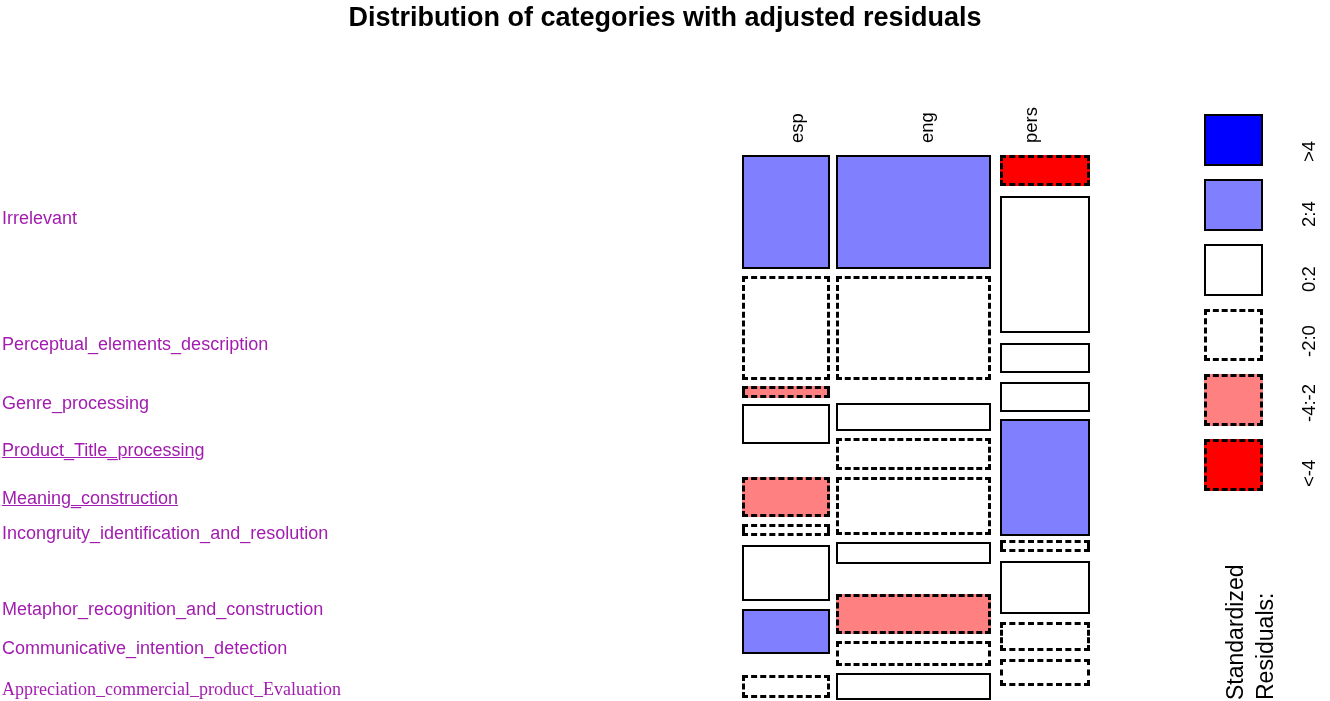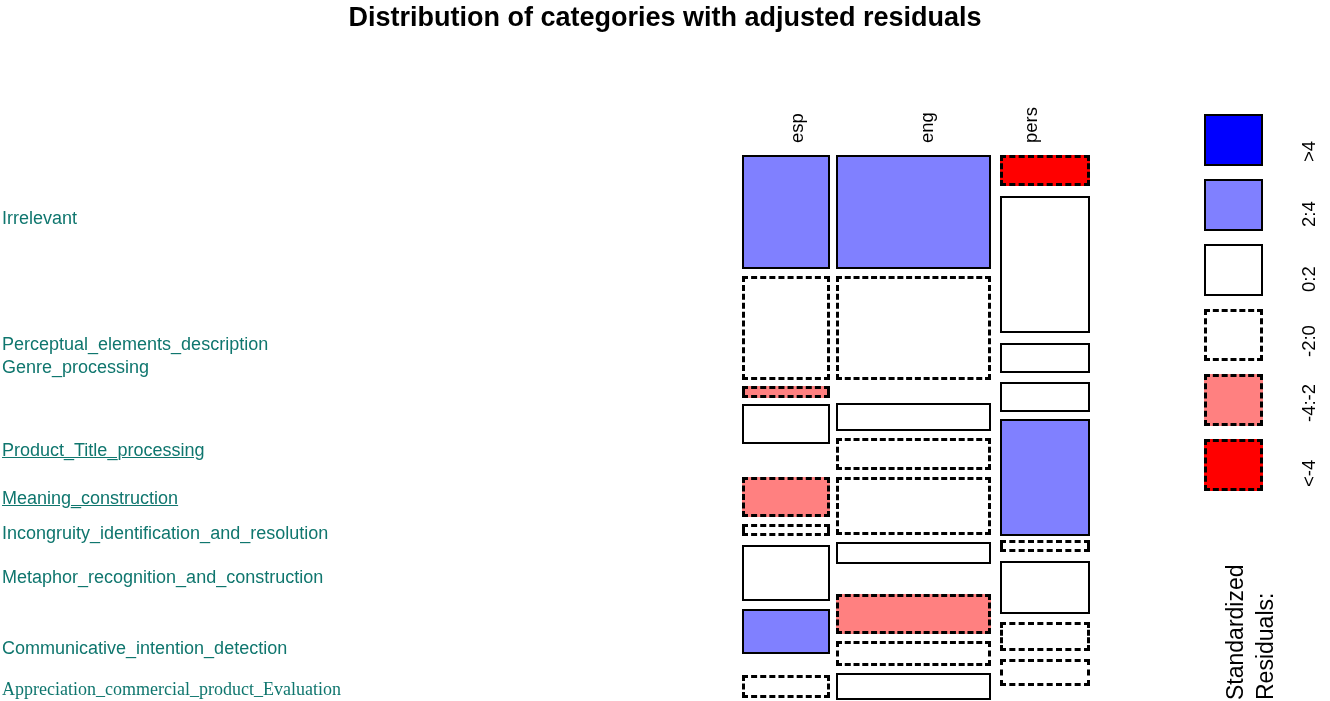--- a/index.html
+++ b/index.html
@@ -30,21 +30,21 @@
     white-space:nowrap;
     transform-origin:0 0;
     transform:rotate(-90deg);
   }
 
   
   .rowlabel{
     position:absolute;
     left:2px;
     font-size:18px;
-    color:#0f766e;
+    color:#a21caf;
     white-space:nowrap;
     line-height:18px;
   }
 
   
   .tile{
     position:absolute;
     box-sizing:border-box;
     background:#ffffff;
     border:2.5px solid #000;
@@ -116,25 +116,25 @@
       <div class="tile dashed" title="Appreciation_commercial_product_Evaluation / pers : -2:0" style="left: 1000px; top: 659px; width: 90px; height: 27px; background: rgb(255, 255, 255);"></div>
     </div>
   <div id="collabels">
       <div class="collabel" style="left: 786px; top: 143px;">esp</div>
       <div class="collabel" style="left: 916px; top: 143px;">eng</div>
       <div class="collabel" style="left: 1020px; top: 143px;">pers</div>
     </div>
   <div id="rowlabels">
       <div class="rowlabel" style="top: 209px;">Irrelevant</div>
       <div class="rowlabel" style="top: 335px;">Perceptual_elements_description</div>
-      <div class="rowlabel" style="top: 358px;">Genre_processing</div>
+      <div class="rowlabel" style="top: 394px;">Genre_processing</div>
       <div class="rowlabel" style="top: 441px; text-decoration: underline;">Product_Title_processing</div>
       <div class="rowlabel" style="top: 489px; text-decoration: underline;">Meaning_construction</div>
       <div class="rowlabel" style="top: 524px; text-align: right;">Incongruity_identification_and_resolution</div>
-      <div class="rowlabel" style="top: 568px;">Metaphor_recognition_and_construction</div>
+      <div class="rowlabel" style="top: 600px;">Metaphor_recognition_and_construction</div>
       <div class="rowlabel" style="top: 639px;">Communicative_intention_detection</div>
       <div class="rowlabel" style="top: 680px; font-family: Liberation Serif, serif;">Appreciation_commercial_product_Evaluation</div>
     </div>
   <div id="legend">
       <div class="legend-swatch" style="left: 1204px; top: 114px; width: 59px; height: 52px; background: rgb(0, 0, 255);"></div>
       <div class="legend-label" style="left: 1298px; top: 162px;">&gt;4</div>
       <div class="legend-swatch" style="left: 1204px; top: 179px; width: 59px; height: 52px; background: rgb(128, 128, 255);"></div>
       <div class="legend-label" style="left: 1298px; top: 227px;">2:4</div>
       <div class="legend-swatch" style="left: 1204px; top: 244px; width: 59px; height: 52px; background: rgb(255, 255, 255);"></div>
       <div class="legend-label" style="left: 1298px; top: 292px;">0:2</div>

